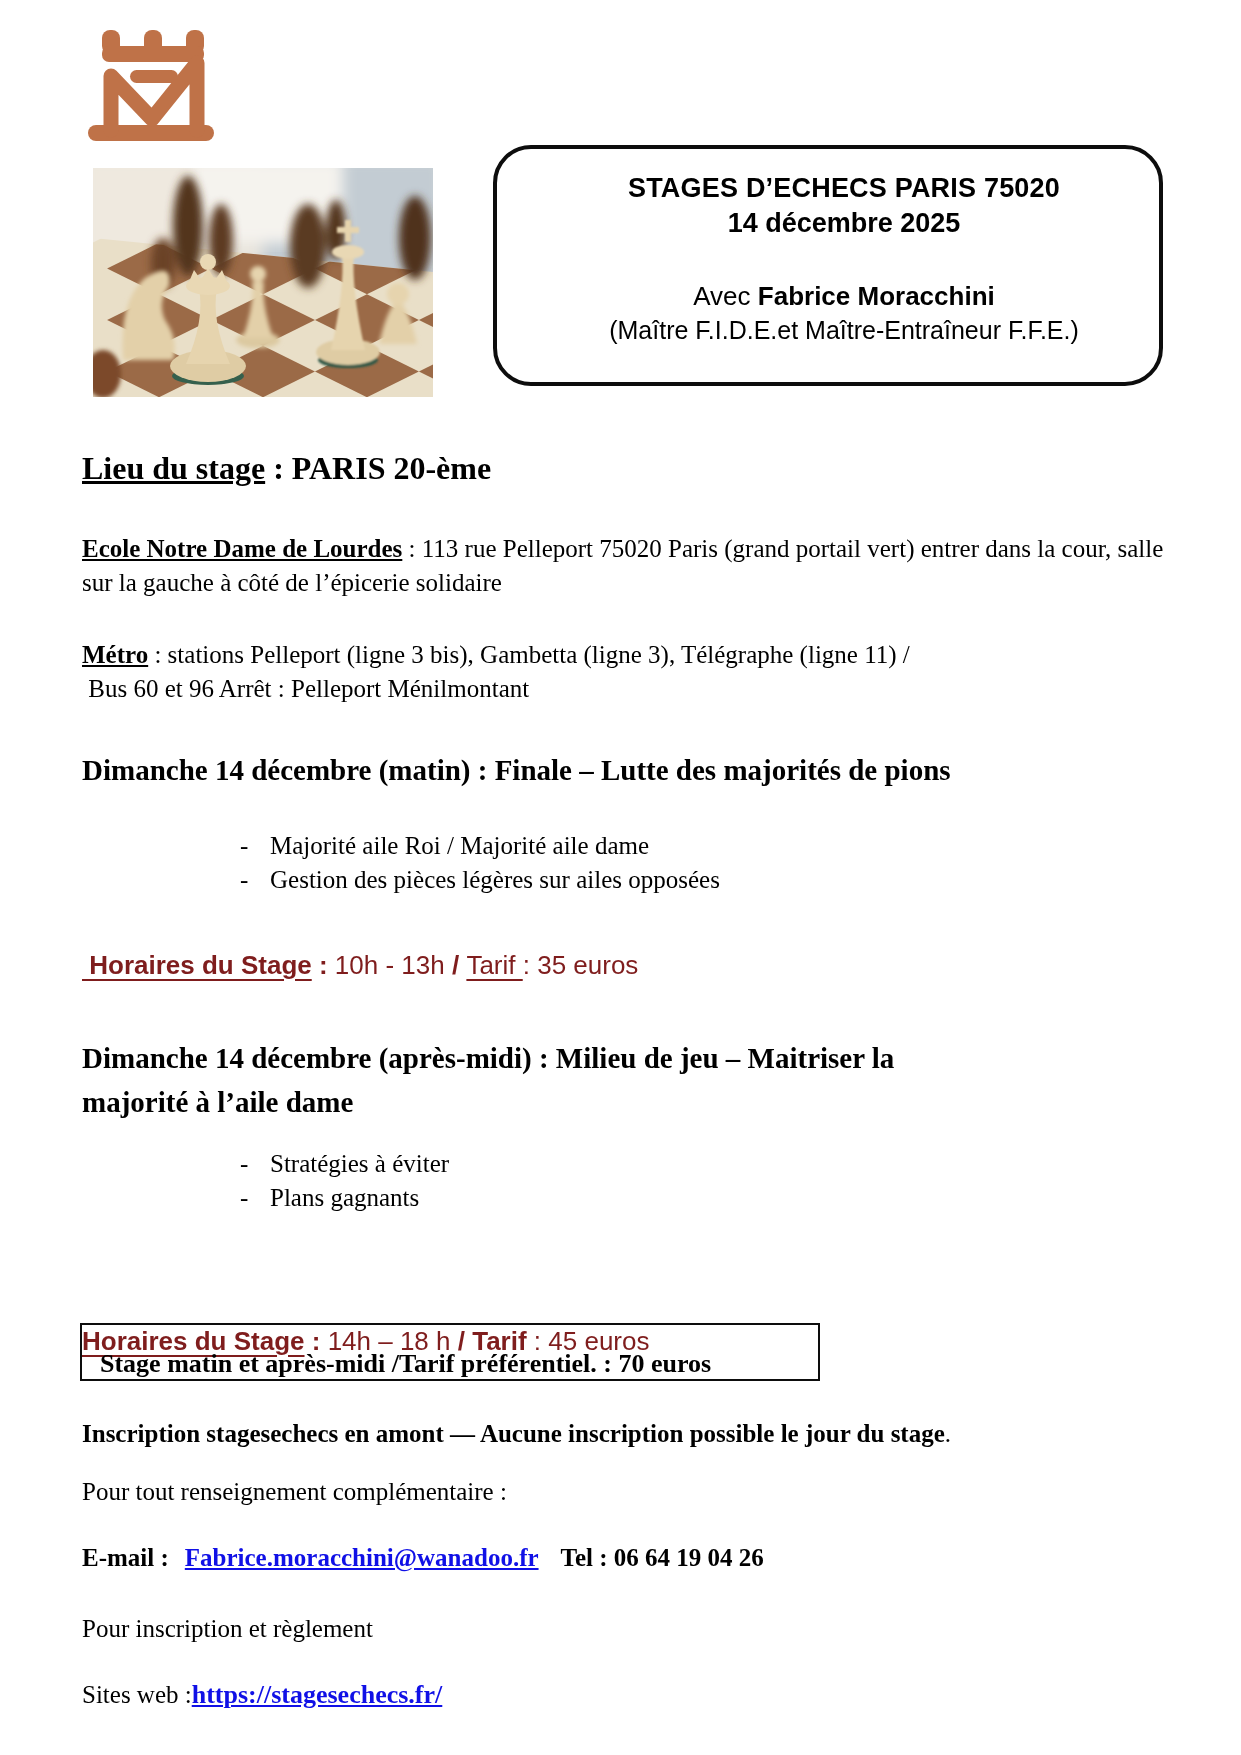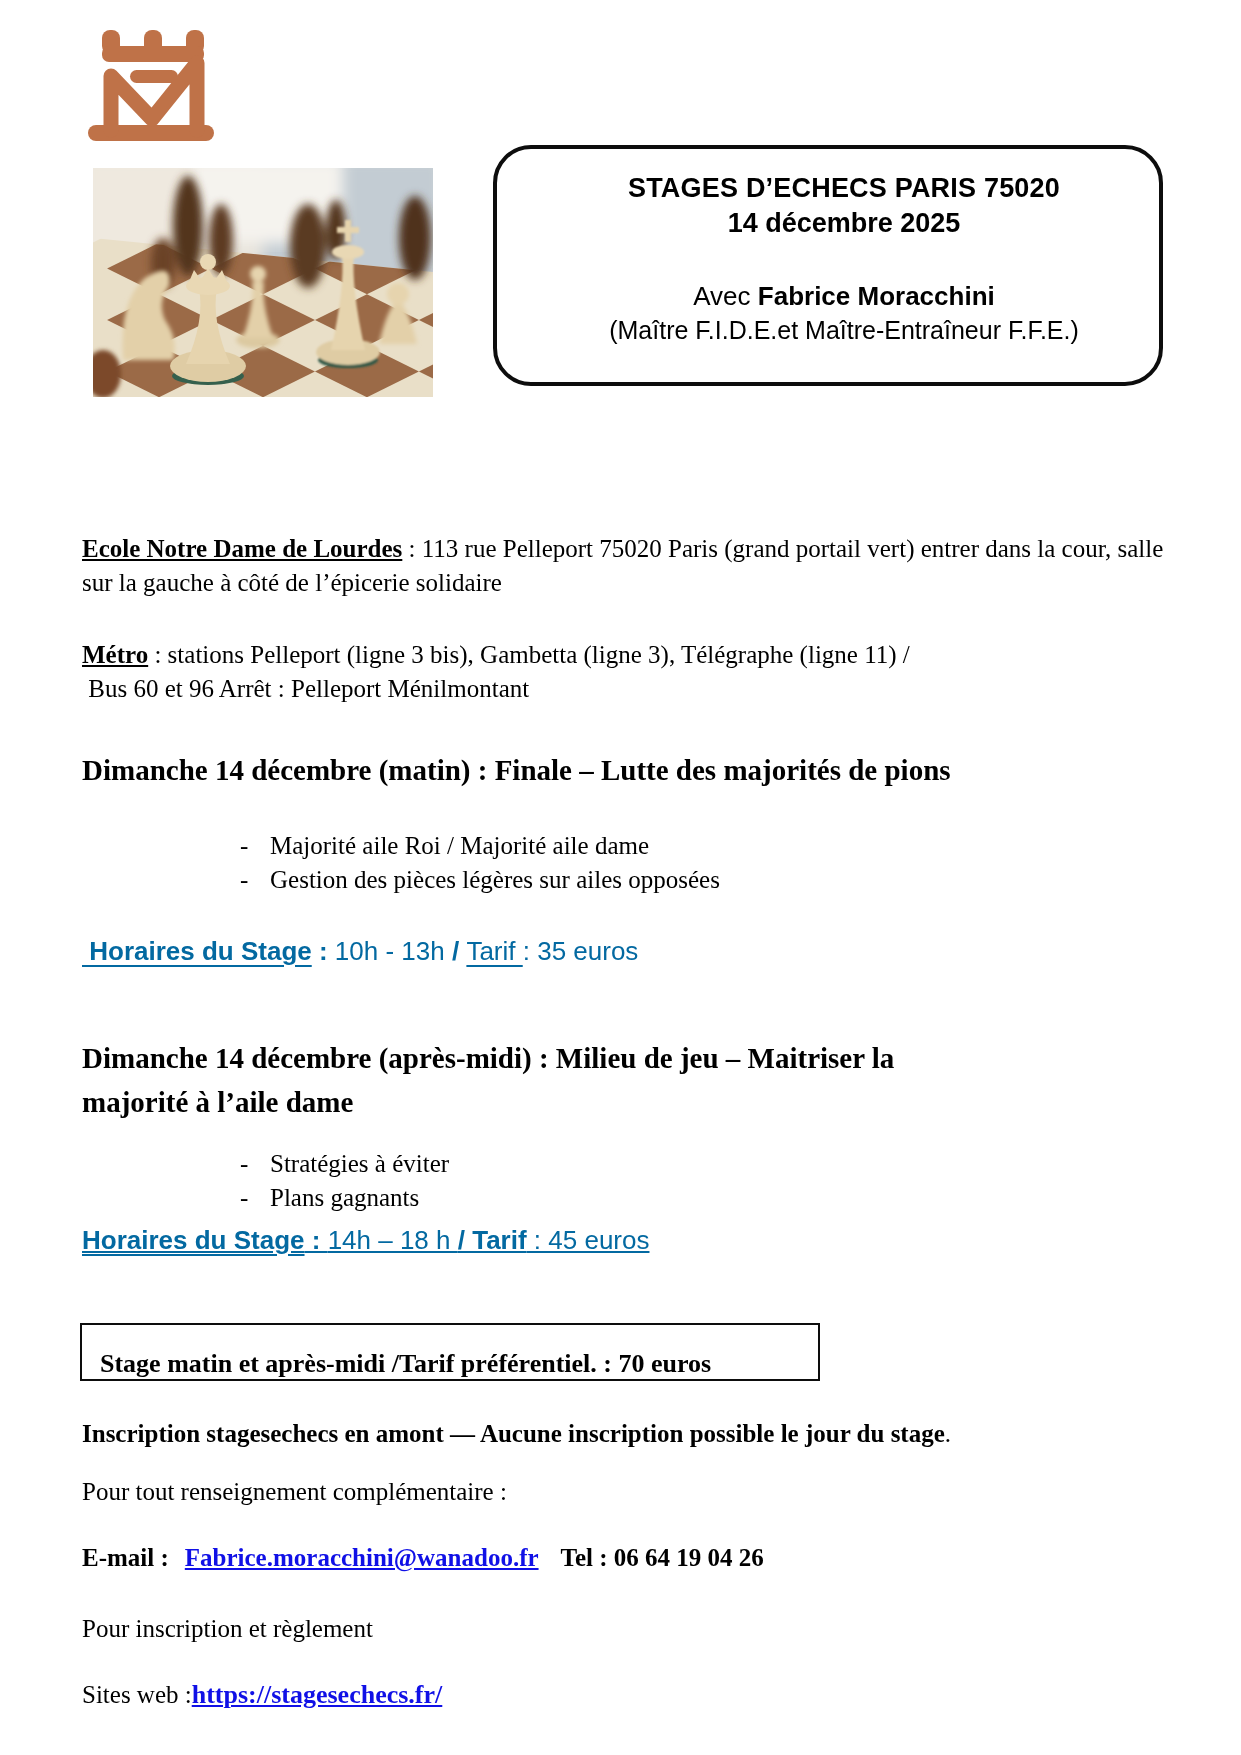--- a/index.html
+++ b/index.html
@@ -44,24 +44,24 @@
   .bullet-row .dash{display:inline-block;width:30px;}
   .b-m1{top:832px;}
   .b-m2{top:866px;}
   .b-a1{top:1150px;}
   .b-a2{top:1184px;}
 
   
   .sched{
     left:82px;
     font-family:"Liberation Sans","DejaVu Sans",sans-serif;
-    font-size:26px;color:#0369a1;font-weight:400;white-space:pre;
+    font-size:26px;color:#7f1d1d;font-weight:400;white-space:pre;margin-top:14px;
   }
   .sched-1{top:936px;}
-  .sched-2{top:1225px;text-decoration:underline;}
+  .sched-2{top:1312px;}
   .sched .b{font-weight:700;}
   .sched .u{text-decoration:underline;text-underline-offset:5px;}
 
   
   .price-box{
     left:80px;top:1323px;width:740px;height:58px;box-sizing:border-box;
     border:2px solid #0d0d0d;display:flex;align-items:flex-end;
     padding-left:18px;font-size:26px;font-weight:700;
   }
 
@@ -188,20 +188,21 @@
     </svg>
   </div>
 
   <div class="abs title-box">
     <div class="l1">STAGES D’ECHECS PARIS 75020</div>
     <div class="l2">14 décembre 2025</div>
     <div class="l3"><span>Avec </span><b>Fabrice Moracchini</b></div>
     <div class="l4">(Maître F.I.D.E.et Maître-Entraîneur F.F.E.)</div>
   </div>
 
+  <div class="abs h-lieu"><span class="u">Lieu du stage</span><span> : </span><span>PARIS 20-ème</span></div>
 
   <div class="abs para p-school"><span class="lbl">Ecole Notre Dame de Lourdes</span><span> : 113 rue Pelleport 75020 Paris (grand portail vert) entrer dans la cour, salle sur la gauche à côté de l’épicerie solidaire</span></div>
 
   <div class="abs para p-metro"><span class="lbl">Métro</span><span> : stations Pelleport (ligne 3 bis), Gambetta (ligne 3), Télégraphe (ligne 11) /</span><br><span>&nbsp;Bus 60 et 96 Arrêt : Pelleport Ménilmontant</span></div>
 
   <div class="abs h-section h-matin">Dimanche 14 décembre (matin) : Finale – Lutte des majorités de pions</div>
   <div class="abs bullet-row b-m1"><span class="dash">-</span><span>Majorité aile Roi / Majorité aile dame</span></div>
   <div class="abs bullet-row b-m2"><span class="dash">-</span><span>Gestion des pièces légères sur ailes opposées</span></div>
   <div class="abs sched sched-1"><span class="b u">&nbsp;Horaires du Stage</span><span class="b"> : </span><span>10h - 13h </span><span class="b">/ </span><span class="u">Tarif </span><span>: 35 euros</span></div>
 

